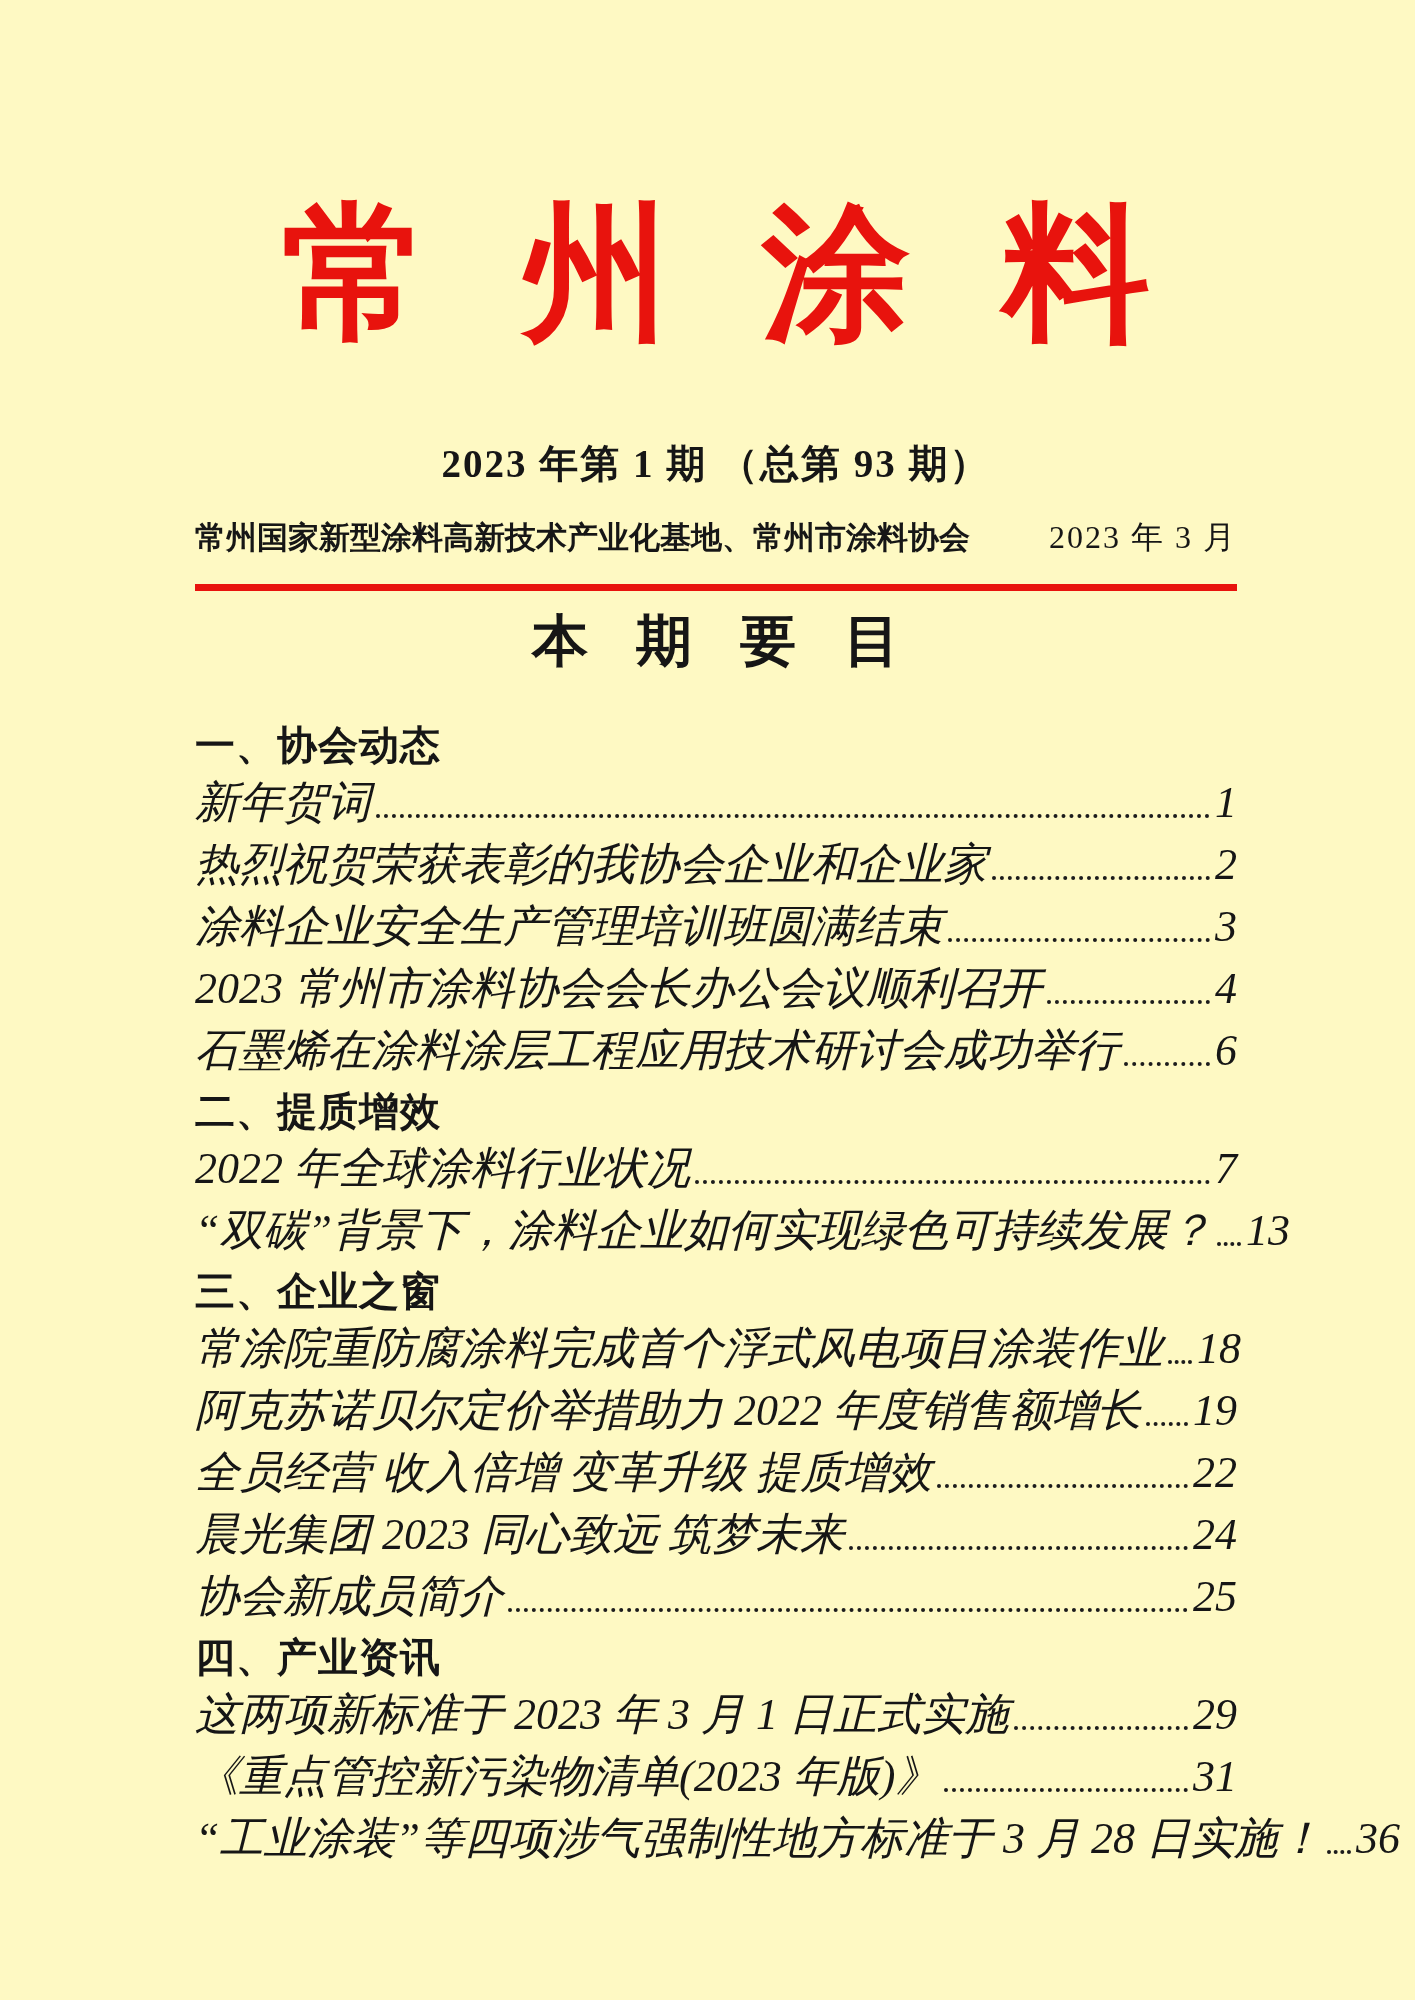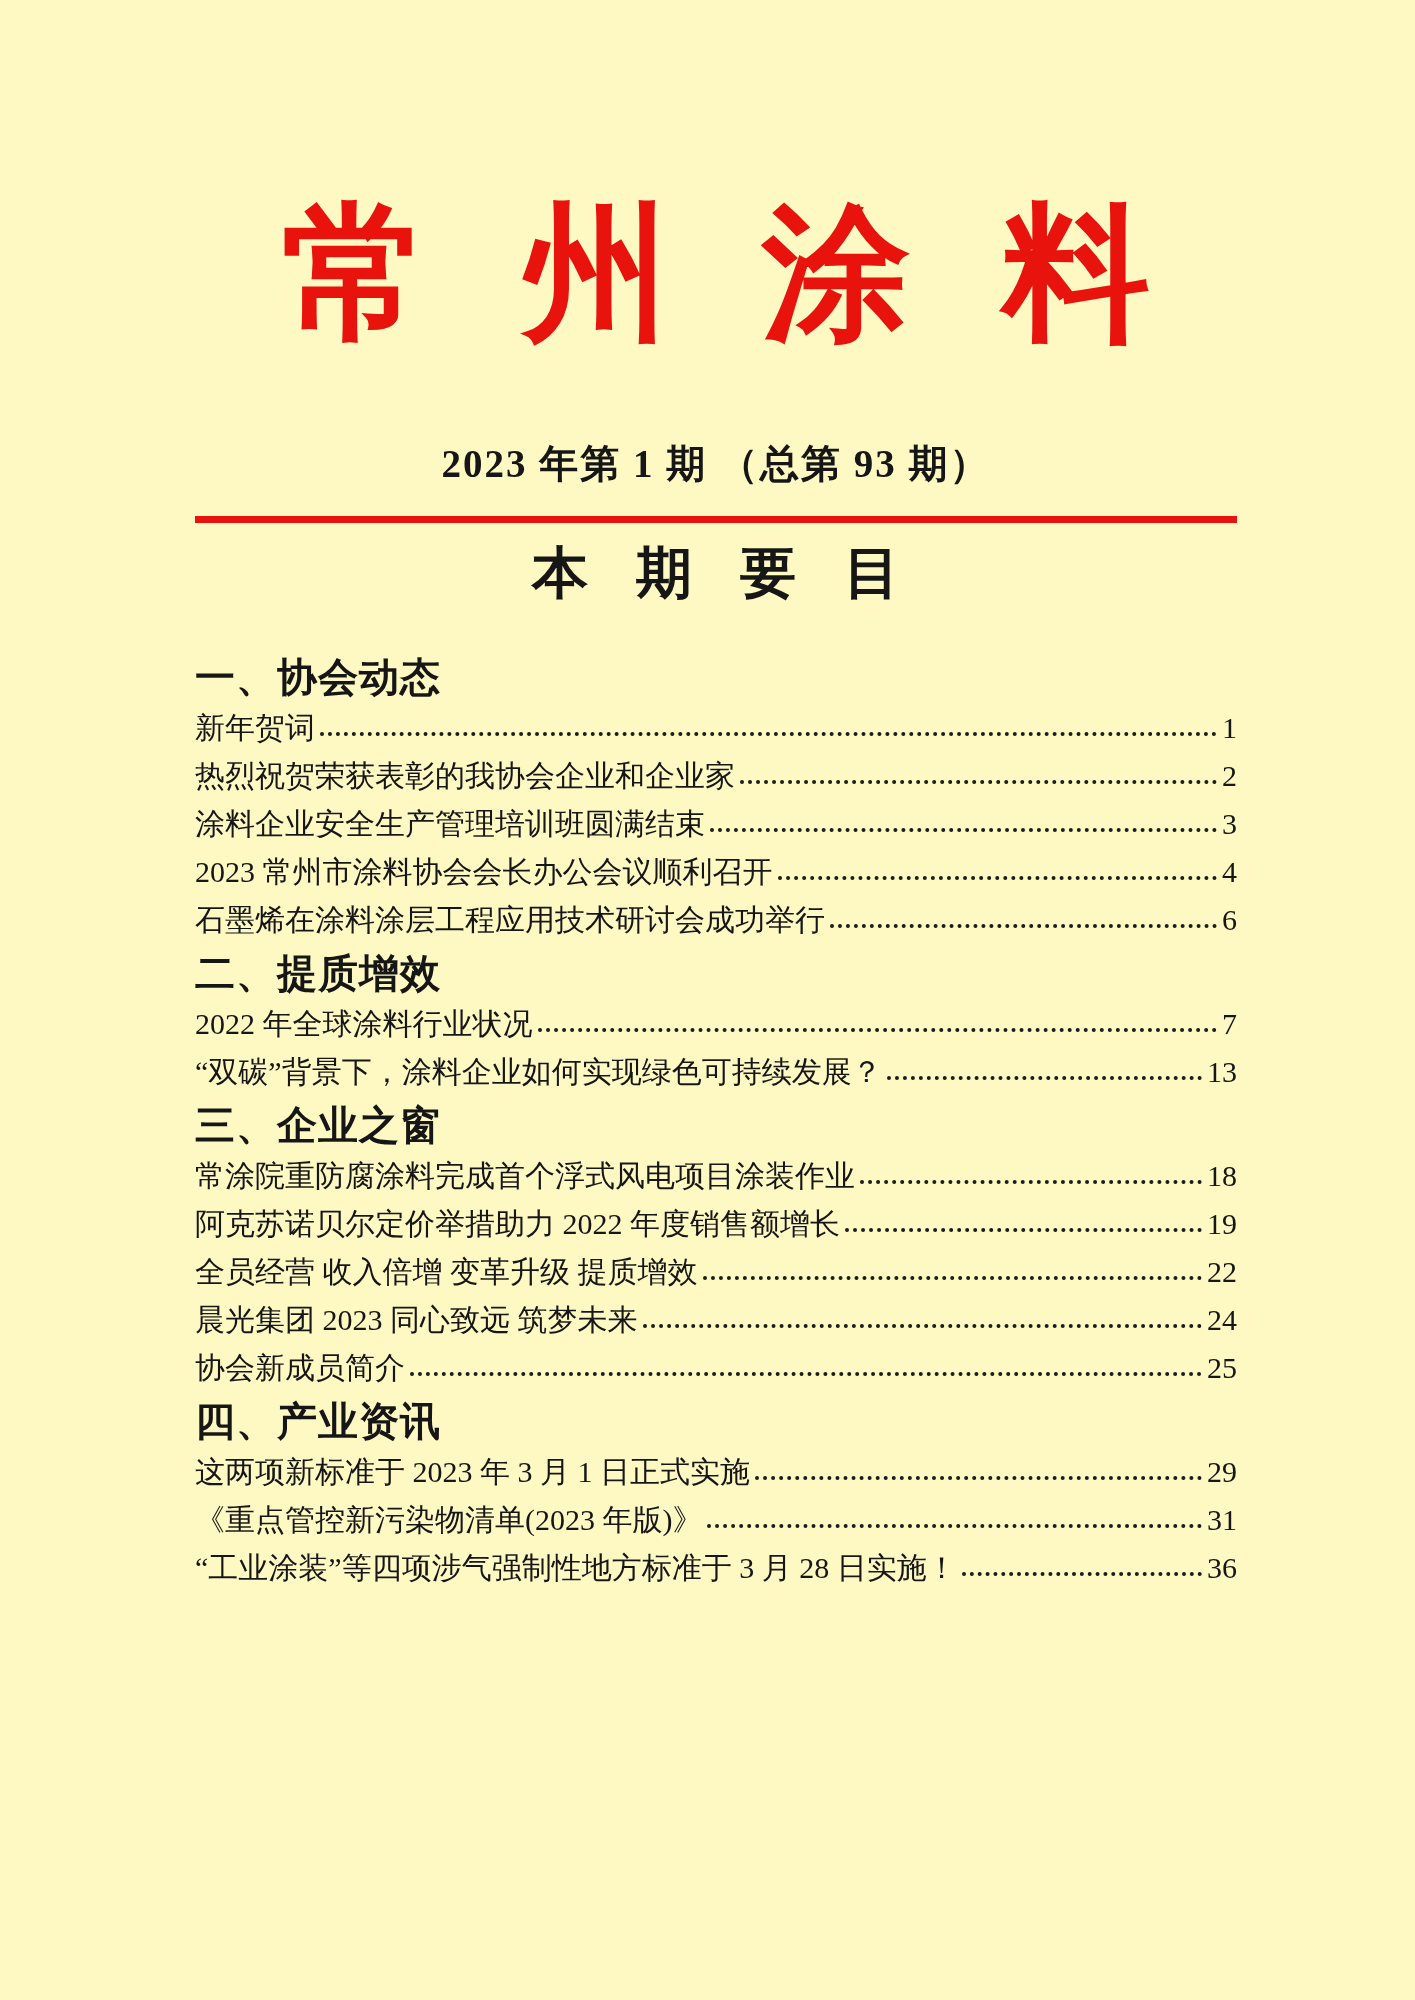--- a/index.html
+++ b/index.html
@@ -81,40 +81,45 @@
     font-weight: 700;
     font-size: 40px;
     line-height: 1.0;
     letter-spacing: 1px;
   }
   .toc-row {
     display: flex;
     align-items: flex-end;
     margin: 0 0 18px;
     font-family: "Liberation Serif", serif;
-    font-size: 30px;
+    font-size: 44px;
     line-height: 1.0;
+    font-style: italic;
   }
   .toc-label { white-space: nowrap; }
   .leader {
     flex: 1 1 auto;
     min-width: 24px;
     border-bottom: 4px dotted #1c1c1c;
     margin: 0 5px 7px 5px;
   }
   .page-no { white-space: nowrap; }
 </style>
 </head>
 <body>
 
 <div class="page">
   <div class="content">
     <div class="masthead">
       <h1 class="title">常州涂料</h1>
       <div class="issue-line">2023 年第 1 期 （总第 93 期）</div>
+      <div class="pub-row">
+        <span class="publisher">常州国家新型涂料高新技术产业化基地、常州市涂料协会</span>
+        <span class="pub-date">2023 年 3 月</span>
+      </div>
       <div class="red-rule"></div>
     </div>
 
     <h2 class="toc-title">本期要目</h2>
 
     <div class="toc" id="toc">
   <div class="toc-section">
     <div class="toc-heading">一、协会动态</div>
     <div class="toc-items">
   <div class="toc-row">

